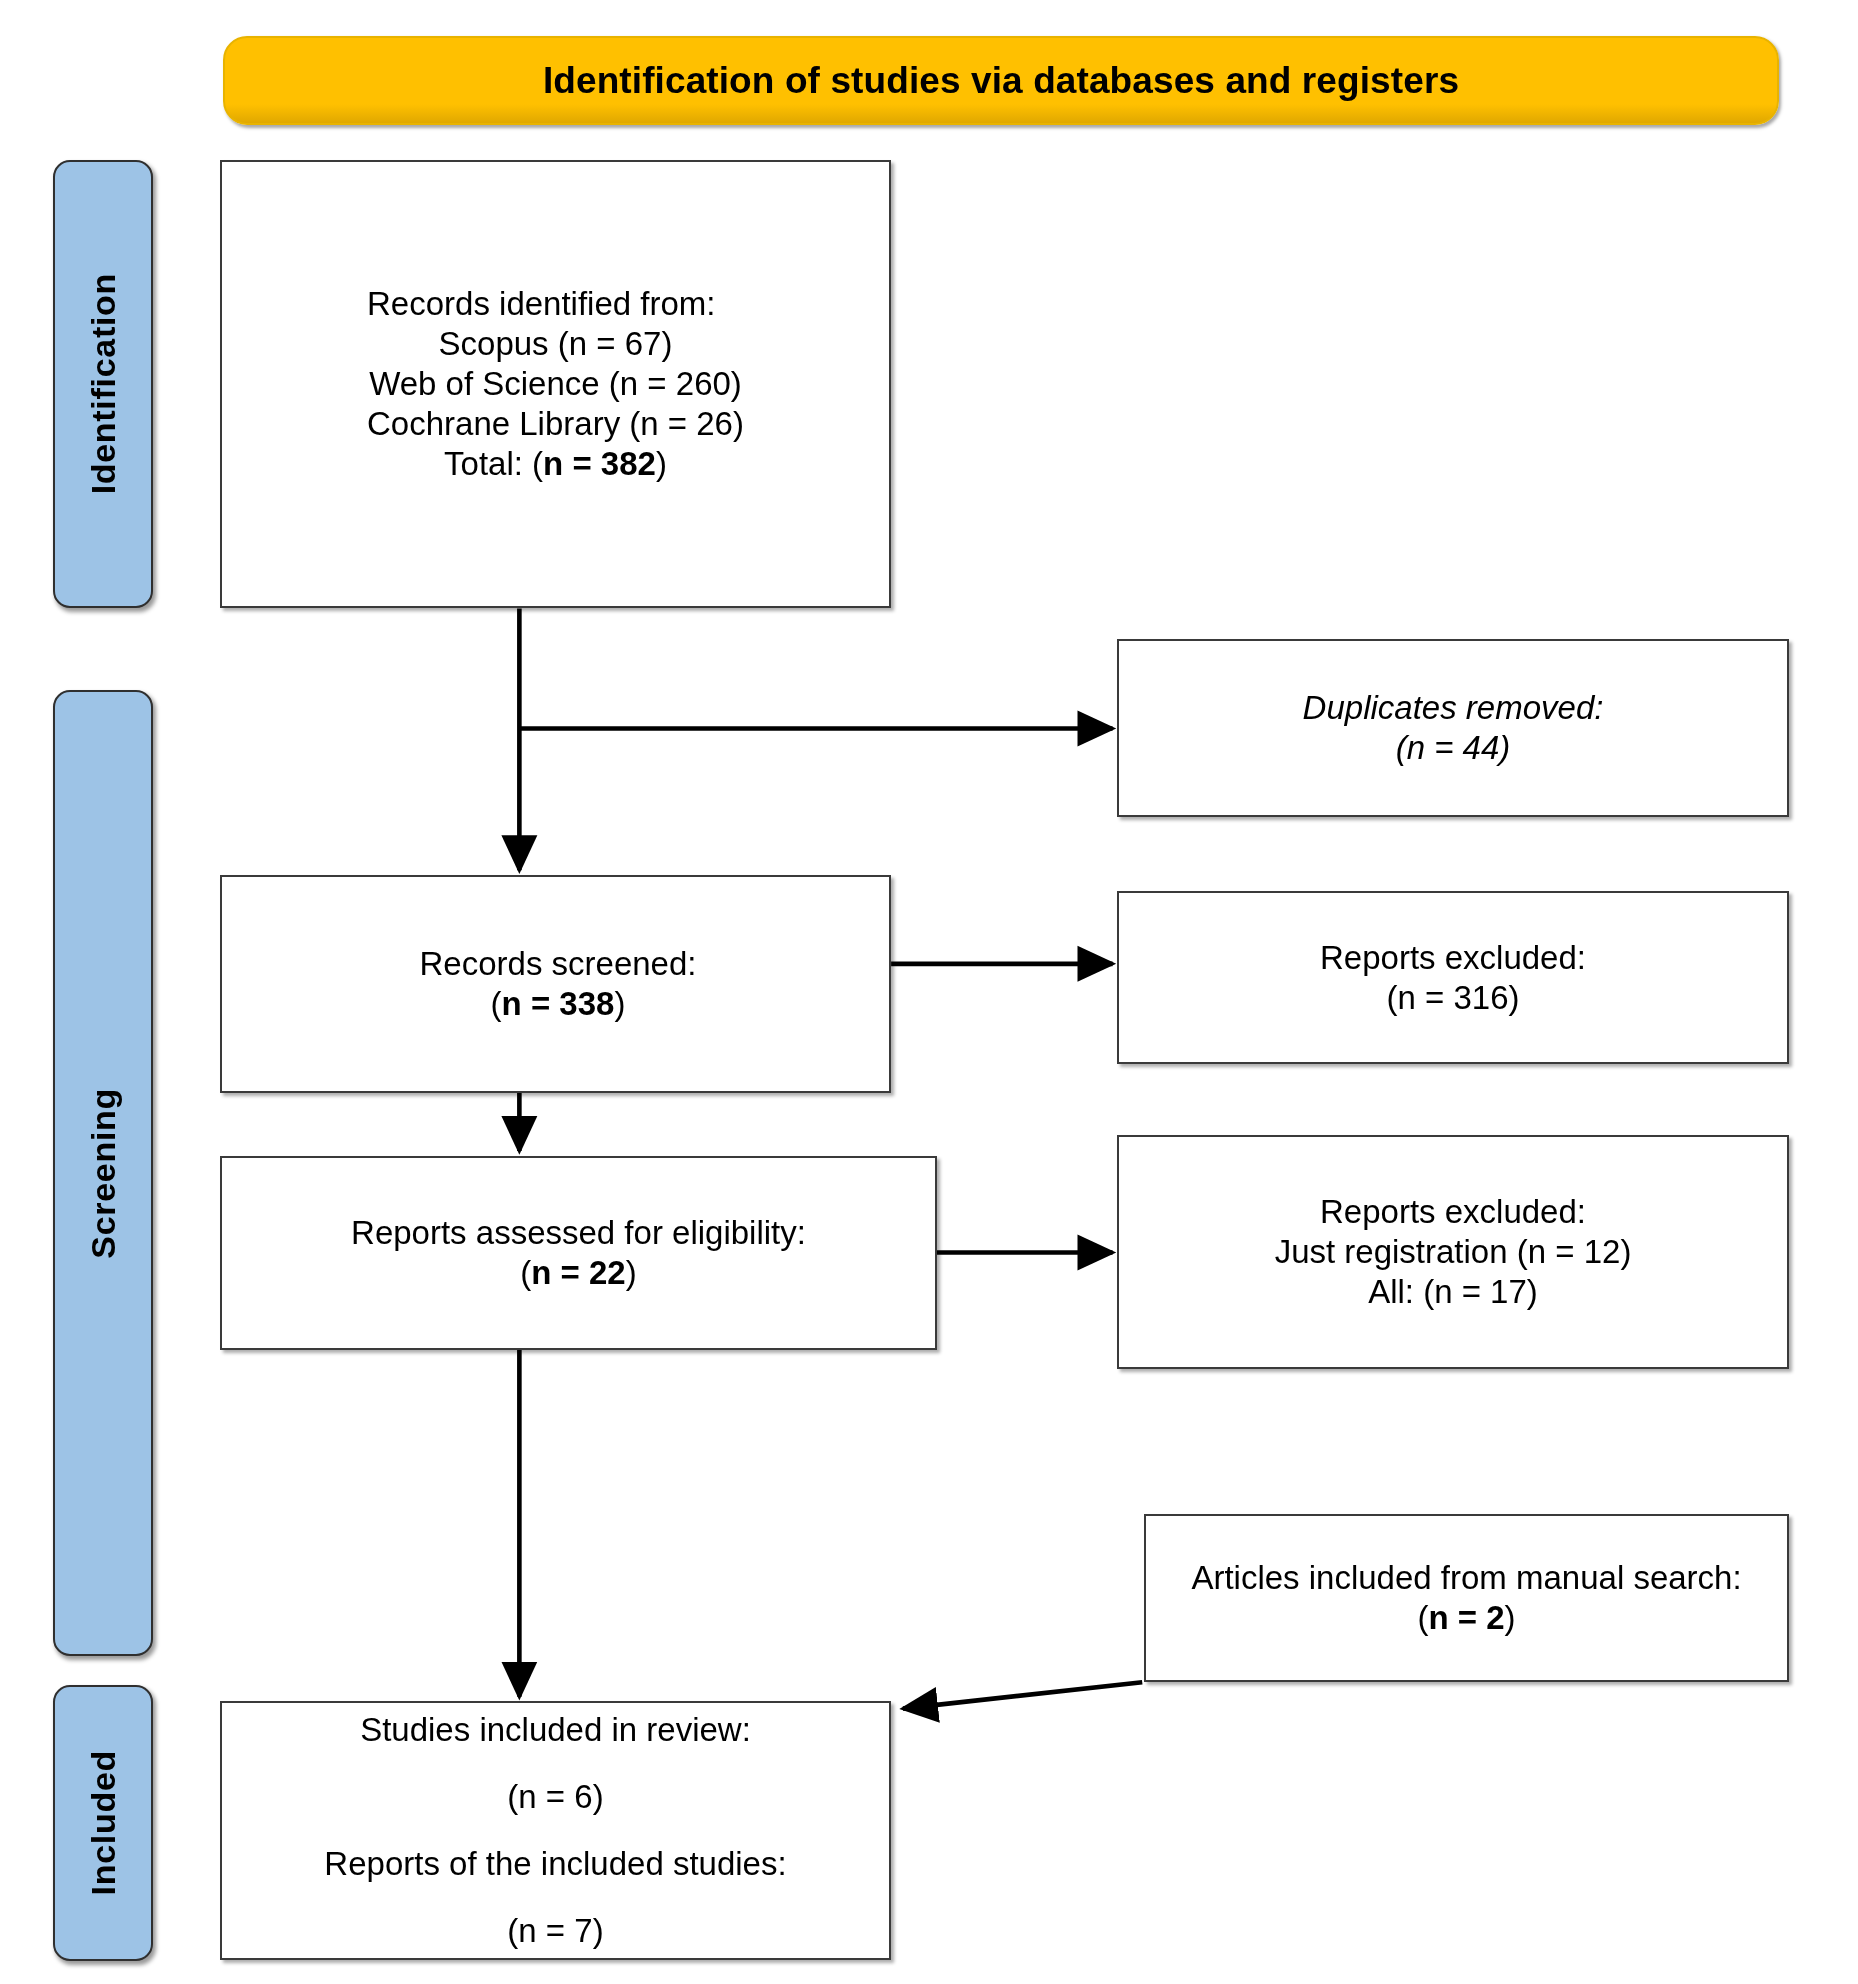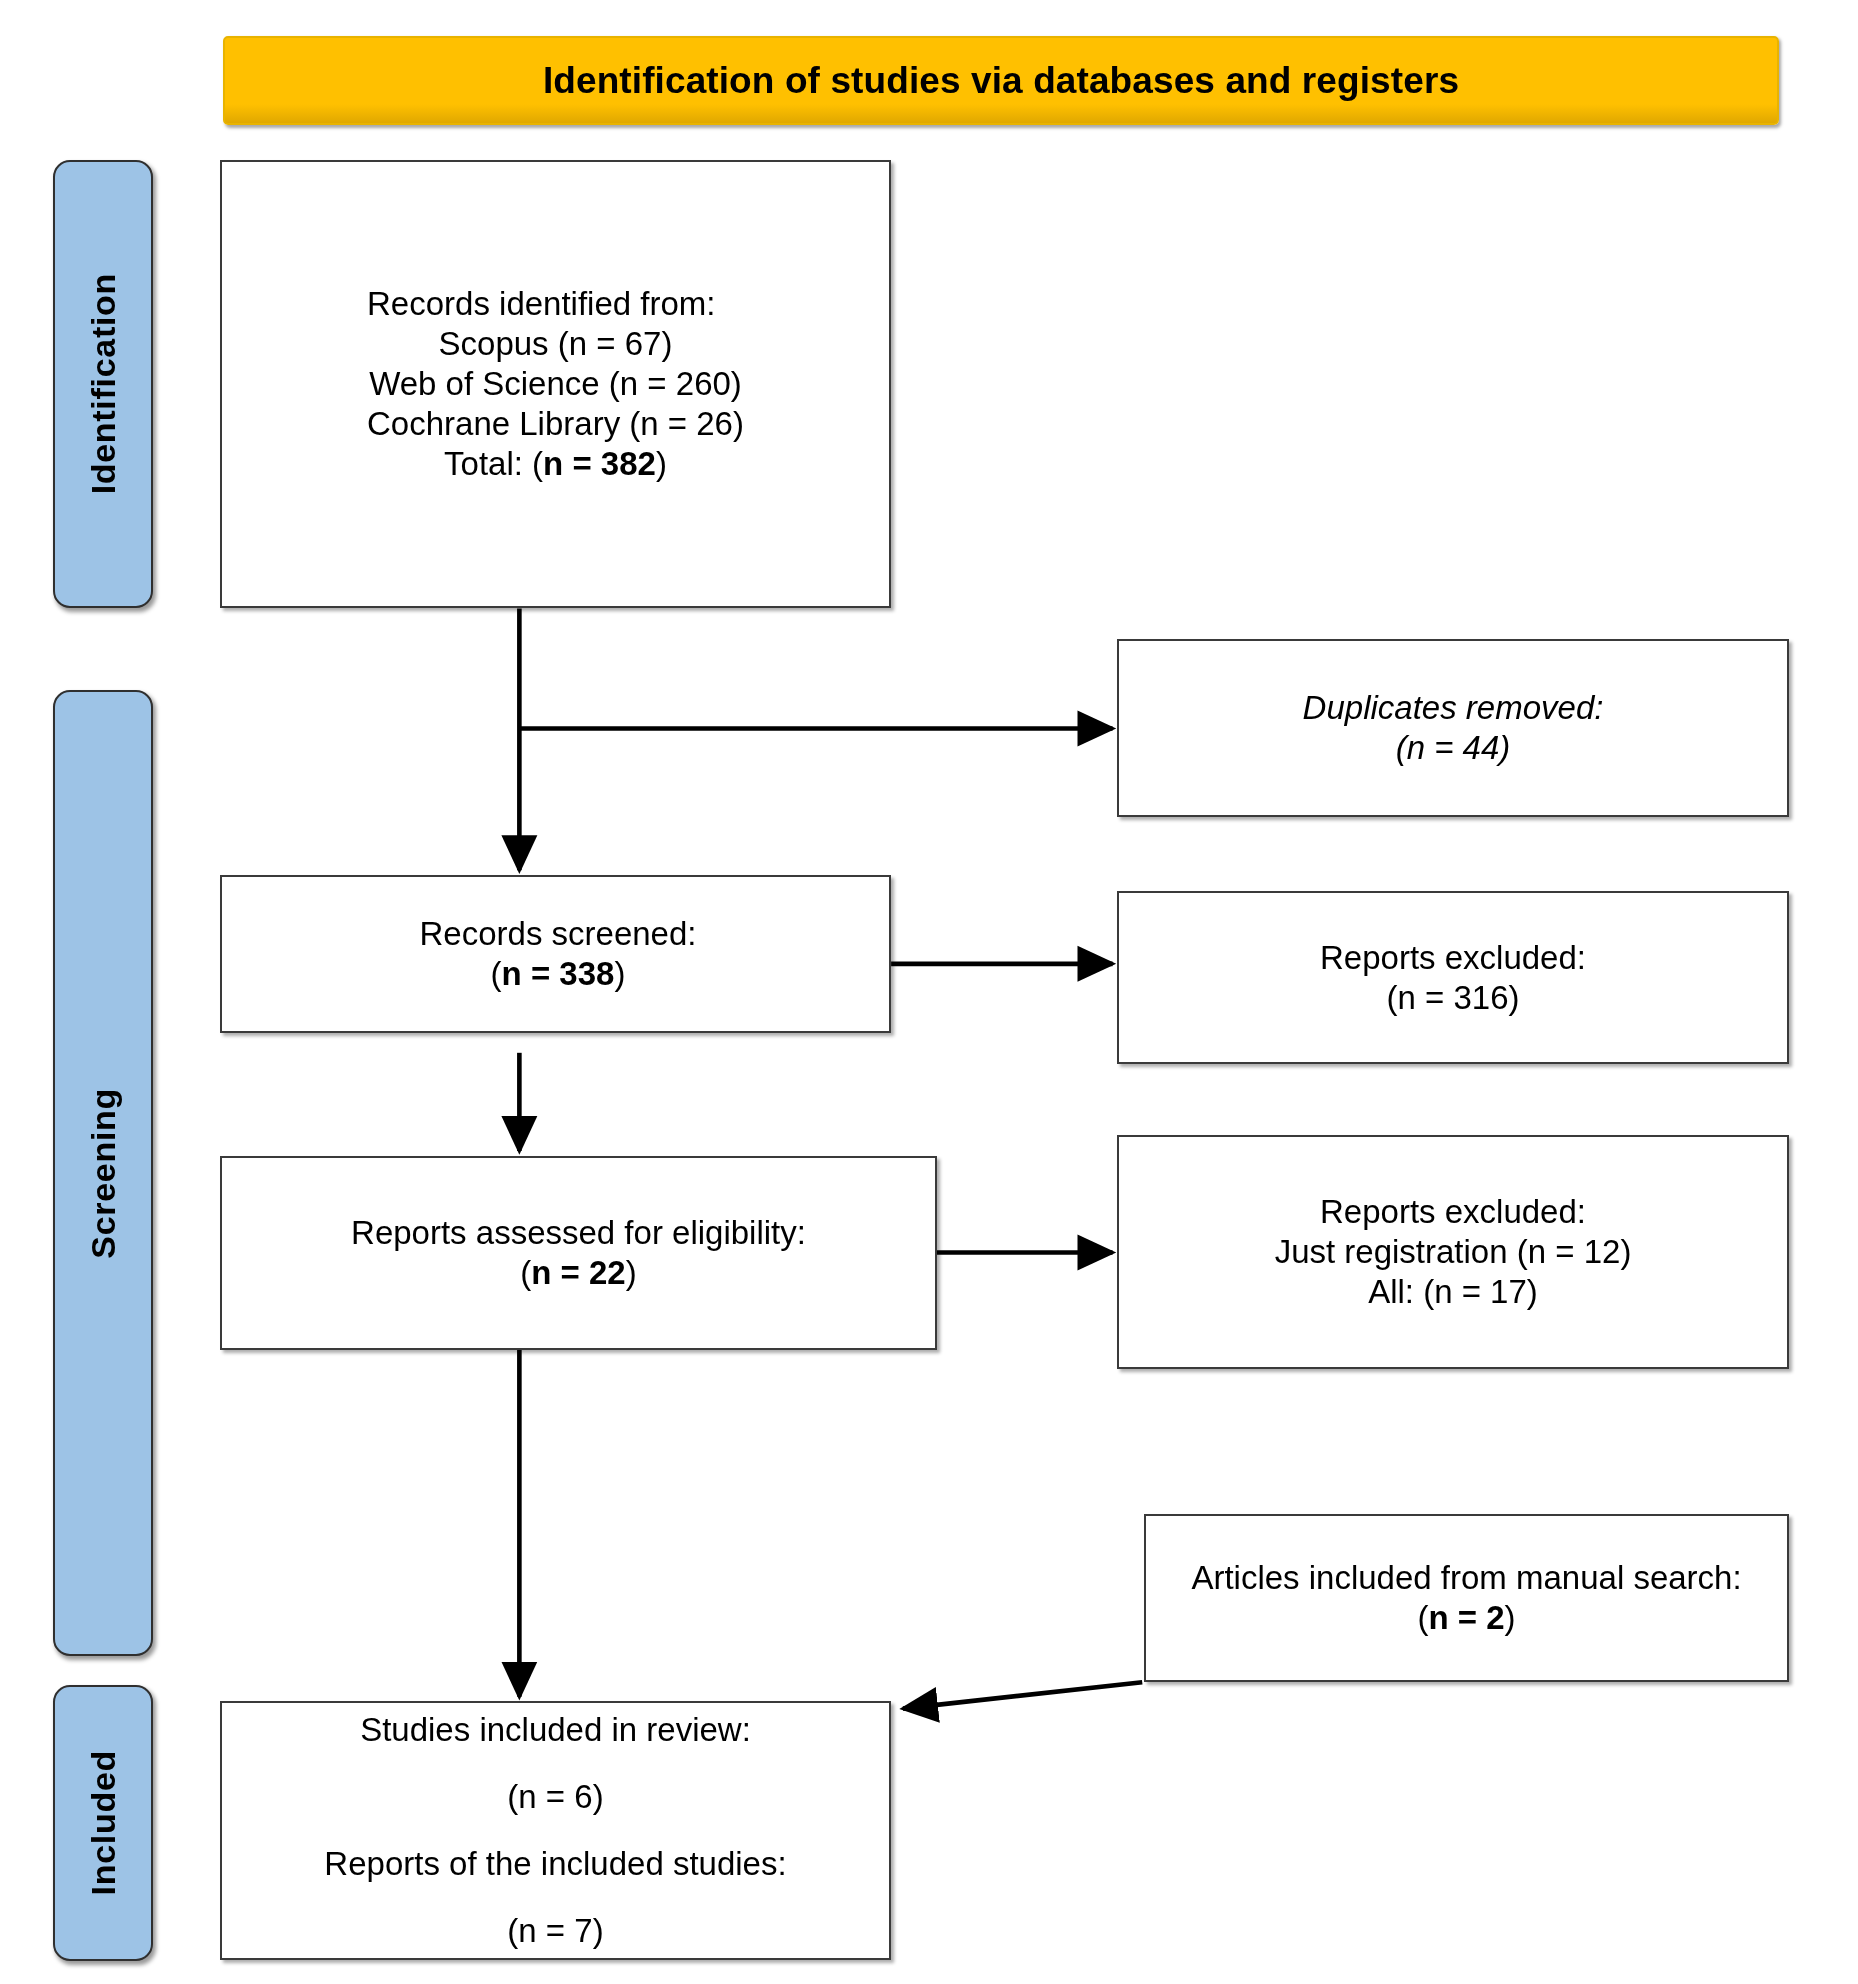--- a/index.html
+++ b/index.html
@@ -18,21 +18,21 @@
 
   
   #header-banner {
     position: absolute;
     left: 223px;
     top: 36px;
     width: 1556px;
     height: 89px;
     background: linear-gradient(180deg, #FFC000 0%, #FFC000 78%, #E0A800 100%);
     border: 2px solid #E8B300;
-    border-radius: 5px;
+    border-radius: 24px;
     box-shadow: 2px 2.6px 3.3px rgba(0,0,0,0.35);
     box-sizing: border-box;
     display: flex;
     align-items: center;
     justify-content: center;
   }
   #header-banner .banner-text {
     font-size: 37px;
     font-weight: bold;
     color: #000000;
@@ -89,21 +89,21 @@
 
   
   #box-identified { left: 220px; top: 160px; width: 671px; height: 448px; }
   #box-identified .idblock {
     display: inline-block;
     text-align: right;
   }
   #box-identified .idblock .first { text-align: left; }
 
   #box-duplicates   { left: 1117px; top: 639px;  width: 672px; height: 178px; font-style: italic; }
-  #box-screened     { left: 220px;  top: 875px; width: 671px; height: 158px; padding-left: 17px; }
+  #box-screened     { left: 220px;  top: 875px; width: 671px; height: 218px; padding-left: 17px; }
   #box-excluded-1   { left: 1117px; top: 891px; width: 672px; height: 173px; }
   #box-eligibility  { left: 220px;  top: 1156px; width: 717px; height: 194px; }
   #box-excluded-2   { left: 1117px; top: 1135px; width: 672px; height: 234px; }
   #box-manual       { left: 1144px; top: 1514px; width: 645px; height: 168px; }
   #box-included     { left: 220px;  top: 1701px; width: 671px; height: 259px; justify-content: space-between; }
   #box-manual .line { white-space: normal; }
 
   
   #connectors {
     position: absolute;

